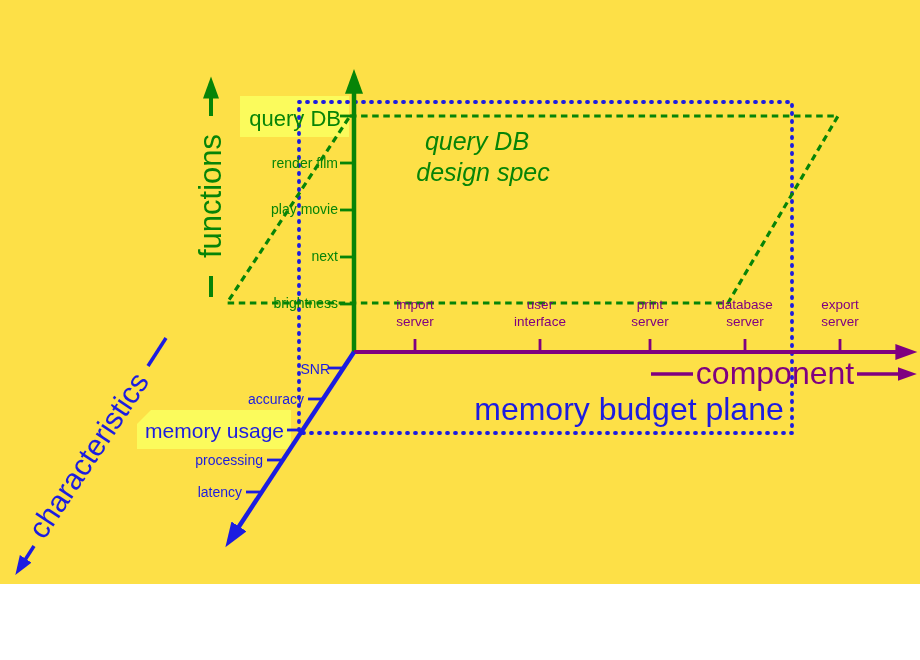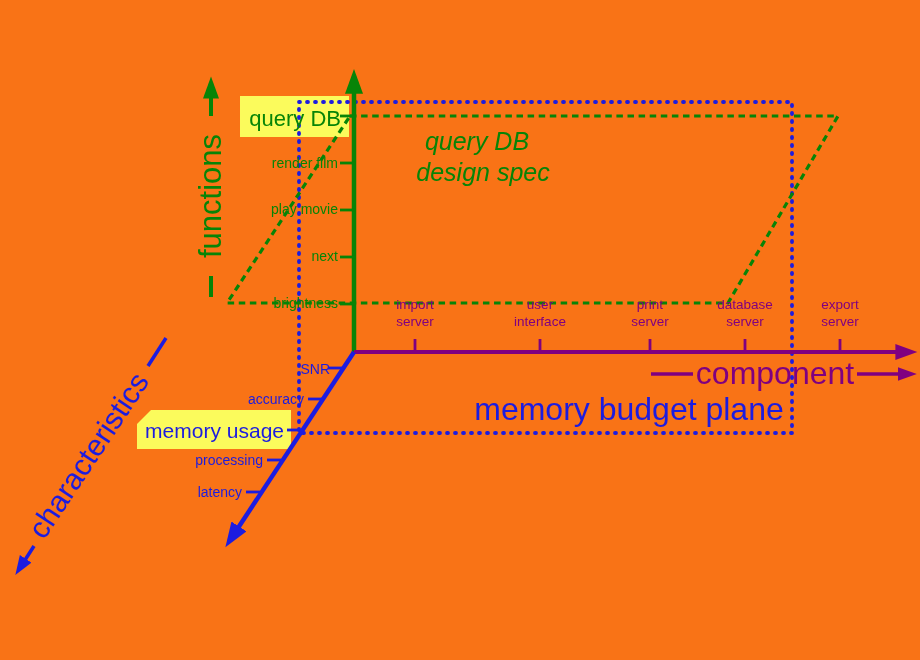--- a/index.html
+++ b/index.html
@@ -1,19 +1,19 @@
 <!DOCTYPE html>
 <html><head>
 <meta charset="utf-8">
 <style>
   html, body { margin: 0; padding: 0; background: #ffffff; }
   .stage {
     position: relative;
-    width: 920px; height: 660px;
-    background: #f97316;
+    width: 920px; height: 584px;
+    background: #fde047;
     font-family: "Liberation Sans", sans-serif;
     overflow: hidden;
   }
   svg text { font-family: "Liberation Sans", sans-serif; }
 
   
   .st-green  { stroke: #078407; }
   .st-purple { stroke: #800080; }
   .st-blue   { stroke: #1c1ce0; }
   .t-green   { fill: #078407; }

